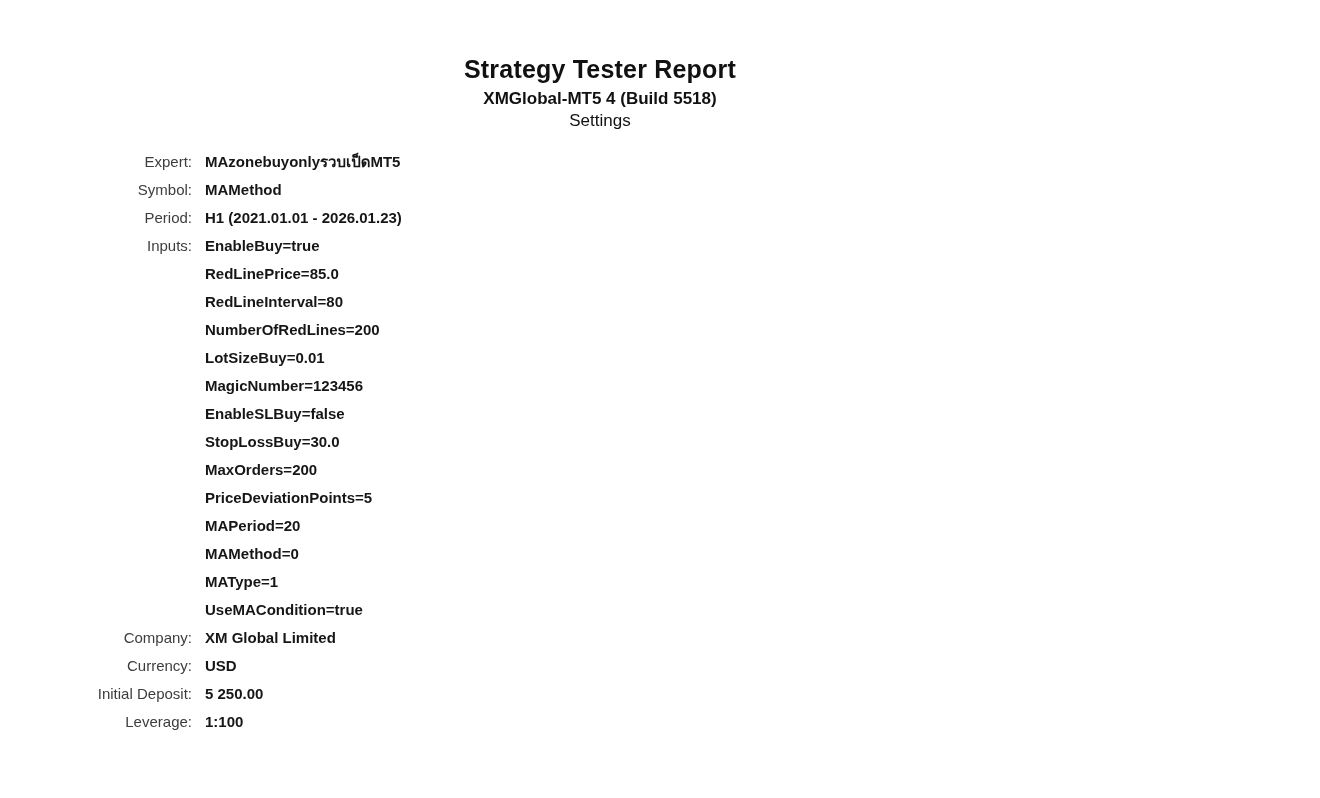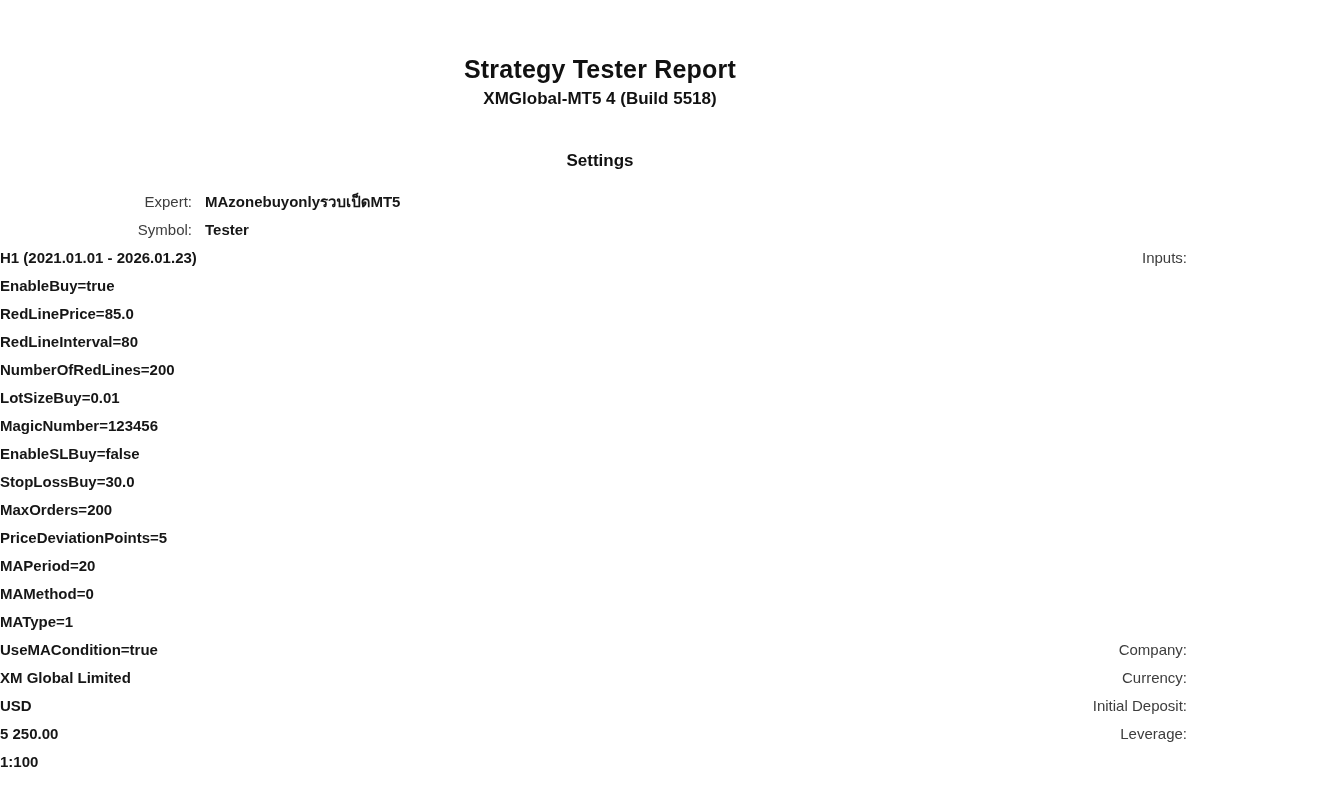--- a/index.html
+++ b/index.html
@@ -27,23 +27,22 @@
     text-align: center;
     font-size: 17px;
     font-weight: bold;
     color: #111111;
     margin-top: 4px;
     line-height: 22px;
   }
   .section-heading {
     text-align: center;
     font-size: 17px;
-    font-weight: bold;
+    font-weight: normal;
     color: #111111;
-    margin-top: 40px;
     line-height: 22px;
   }
   .settings-table {
     margin-top: 16px;
     display: grid;
     grid-template-columns: 205px 1fr;
   }
   .settings-label {
     text-align: right;
     padding-right: 13px;
@@ -65,21 +64,22 @@
 <body>
 
 <div class="report">
   <div class="report-title">Strategy Tester Report</div>
   <div class="report-subtitle">XMGlobal-MT5 4 (Build 5518)</div>
   <div class="section-heading">Settings</div>
   <div class="settings-table">
       <div class="settings-label">Expert:</div>
       <div class="settings-value">MAzonebuyonlyรวบเป็ดMT5</div>
       <div class="settings-label">Symbol:</div>
-      <div class="settings-value">Tester</div>
+      <div class="settings-value">MAMethod</div>
+      <div class="settings-label">Period:</div>
       <div class="settings-value">H1 (2021.01.01 - 2026.01.23)</div>
       <div class="settings-label">Inputs:</div>
       <div class="settings-value">EnableBuy=true</div>
       <div class="settings-label"></div>
       <div class="settings-value">RedLinePrice=85.0</div>
       <div class="settings-label"></div>
       <div class="settings-value">RedLineInterval=80</div>
       <div class="settings-label"></div>
       <div class="settings-value">NumberOfRedLines=200</div>
       <div class="settings-label"></div>

